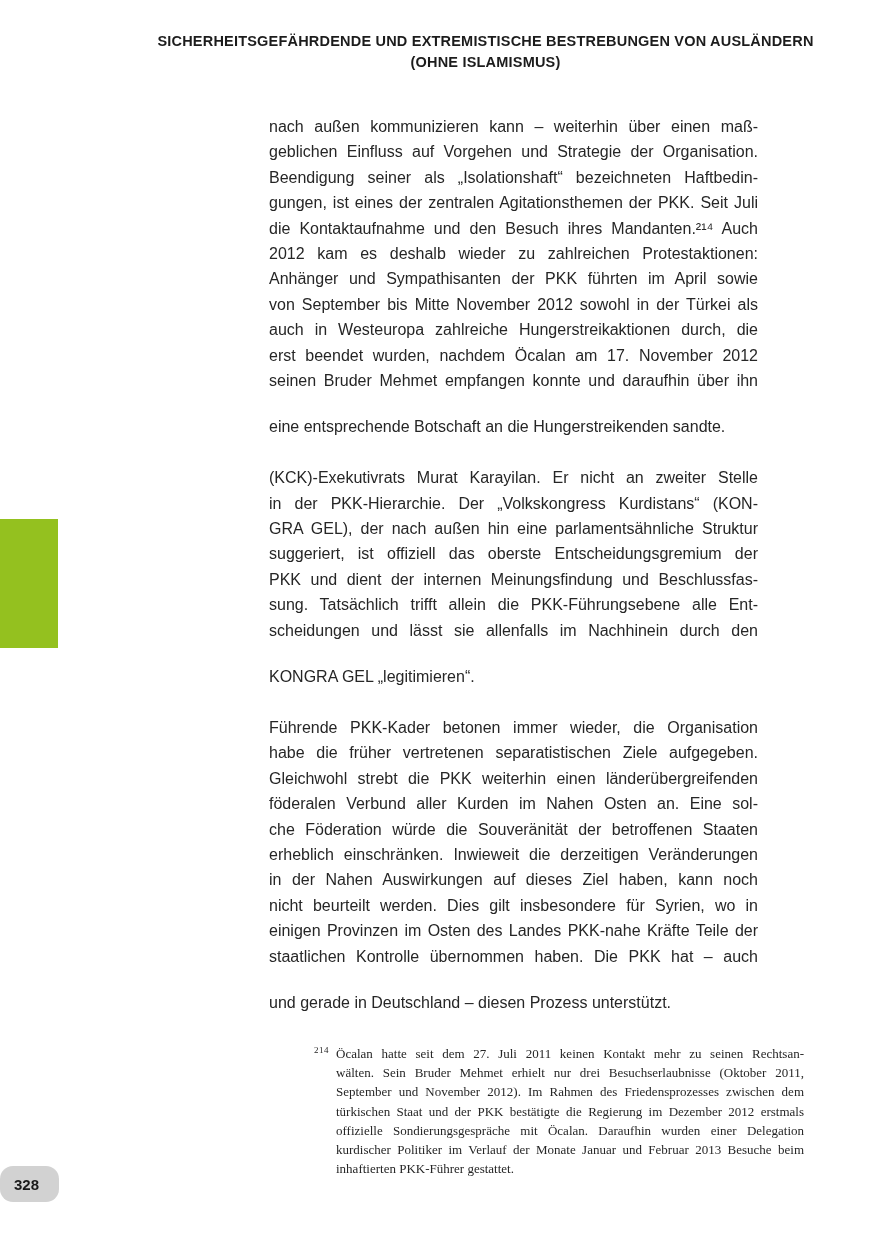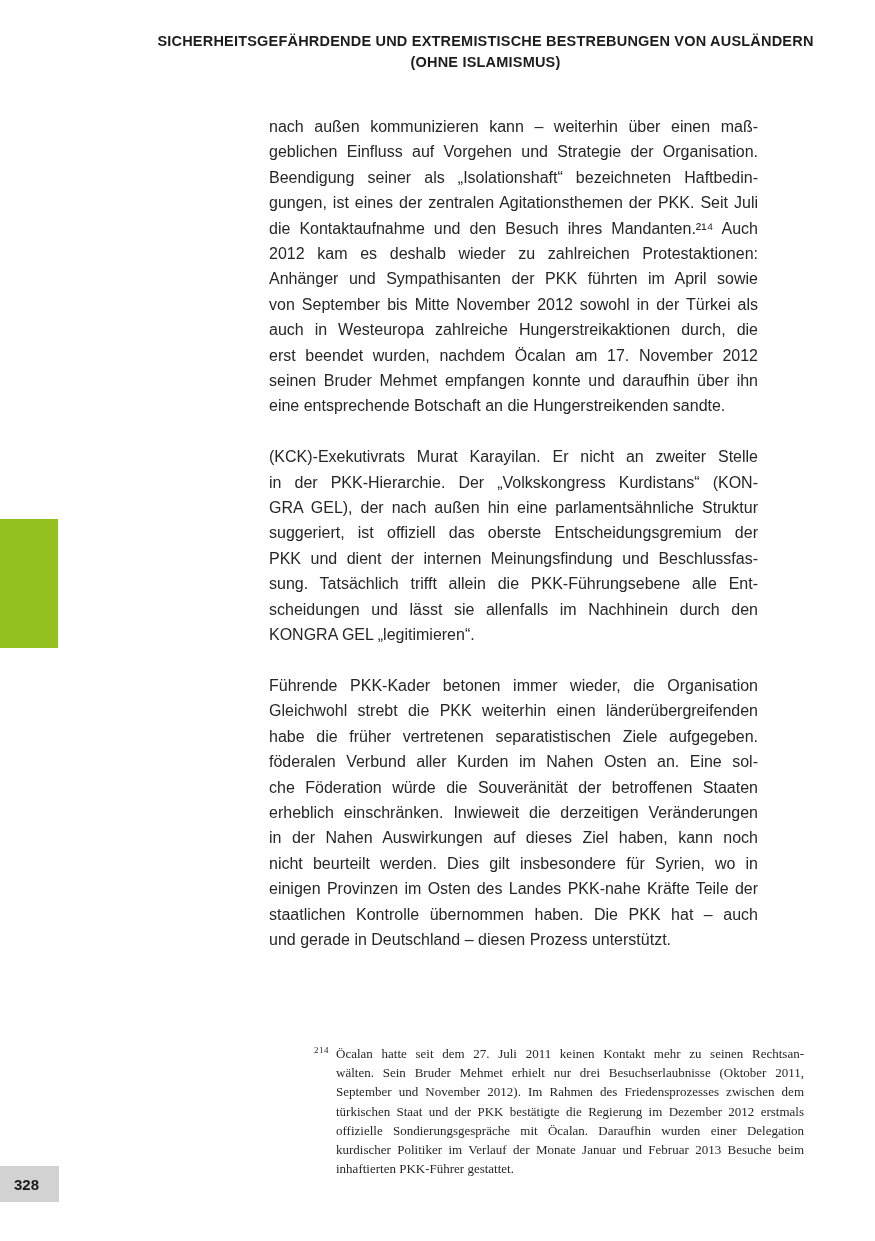--- a/index.html
+++ b/index.html
@@ -44,21 +44,21 @@
     font-size: 16px;
     line-height: 25.4px;
     color: #262626;
   }
   .para + .para { margin-top: 25.4px; }
   .tline {
     text-align: justify;
     text-align-last: justify;
     white-space: normal;
   }
-  .tline.last { text-align-last: left; }
+  .tline.last { text-align-last: left; margin-top: 21px; }
   
   .footnote {
     position: absolute;
     left: 267px;
     top: 1041px;
     width: 490px;
     box-sizing: border-box;
     padding-left: 22px;
     font-family: "Liberation Serif", serif;
     font-size: 13px;
@@ -128,22 +128,22 @@
         <div class="tline">in der PKK-Hierarchie. Der „Volkskongress Kurdistans“ (KON-</div>
         <div class="tline">GRA GEL), der nach außen hin eine parlamentsähnliche Struktur</div>
         <div class="tline">suggeriert, ist offiziell das oberste Entscheidungsgremium der</div>
         <div class="tline">PKK und dient der internen Meinungsfindung und Beschlussfas-</div>
         <div class="tline">sung. Tatsächlich trifft allein die PKK-Führungsebene alle Ent-</div>
         <div class="tline">scheidungen und lässt sie allenfalls im Nachhinein durch den</div>
         <div class="tline last">KONGRA GEL „legitimieren“.</div>
       </div>
       <div class="para">
         <div class="tline">Führende PKK-Kader betonen immer wieder, die Organisation</div>
+        <div class="tline">habe die früher vertretenen separatistischen Ziele aufgegeben.</div>
         <div class="tline">Gleichwohl strebt die PKK weiterhin einen länderübergreifenden</div>
-        <div class="tline">habe die früher vertretenen separatistischen Ziele aufgegeben.</div>
         <div class="tline">föderalen Verbund aller Kurden im Nahen Osten an. Eine sol-</div>
         <div class="tline">che Föderation würde die Souveränität der betroffenen Staaten</div>
         <div class="tline">erheblich einschränken. Inwieweit die derzeitigen Veränderungen</div>
         <div class="tline">in der Nahen Auswirkungen auf dieses Ziel haben, kann noch</div>
         <div class="tline">nicht beurteilt werden. Dies gilt insbesondere für Syrien, wo in</div>
         <div class="tline">einigen Provinzen im Osten des Landes PKK-nahe Kräfte Teile der</div>
         <div class="tline">staatlichen Kontrolle übernommen haben. Die PKK hat – auch</div>
         <div class="tline last">und gerade in Deutschland – diesen Prozess unterstützt.</div>
       </div>
     </div>
@@ -151,17 +151,17 @@
   <div class="footnote">
       <div class="fline first"><span class="fn-marker">214</span>Öcalan hatte seit dem 27. Juli 2011 keinen Kontakt mehr zu seinen Rechtsan-</div>
       <div class="fline">wälten. Sein Bruder Mehmet erhielt nur drei Besuchserlaubnisse (Oktober 2011,</div>
       <div class="fline">September und November 2012). Im Rahmen des Friedensprozesses zwischen dem</div>
       <div class="fline">türkischen Staat und der PKK bestätigte die Regierung im Dezember 2012 erstmals</div>
       <div class="fline">offizielle Sondierungsgespräche mit Öcalan. Daraufhin wurden einer Delegation</div>
       <div class="fline">kurdischer Politiker im Verlauf der Monate Januar und Februar 2013 Besuche beim</div>
       <div class="fline last">inhaftierten PKK-Führer gestattet.</div>
     </div>
 
-  <div class="pagebox" style="background: rgb(210, 210, 210);">
+  <div class="pagebox" style="background: rgb(210, 210, 210); border-radius: 13px;">
     <span>328</span>
   </div>
 
 </div>
 
 </body></html>

